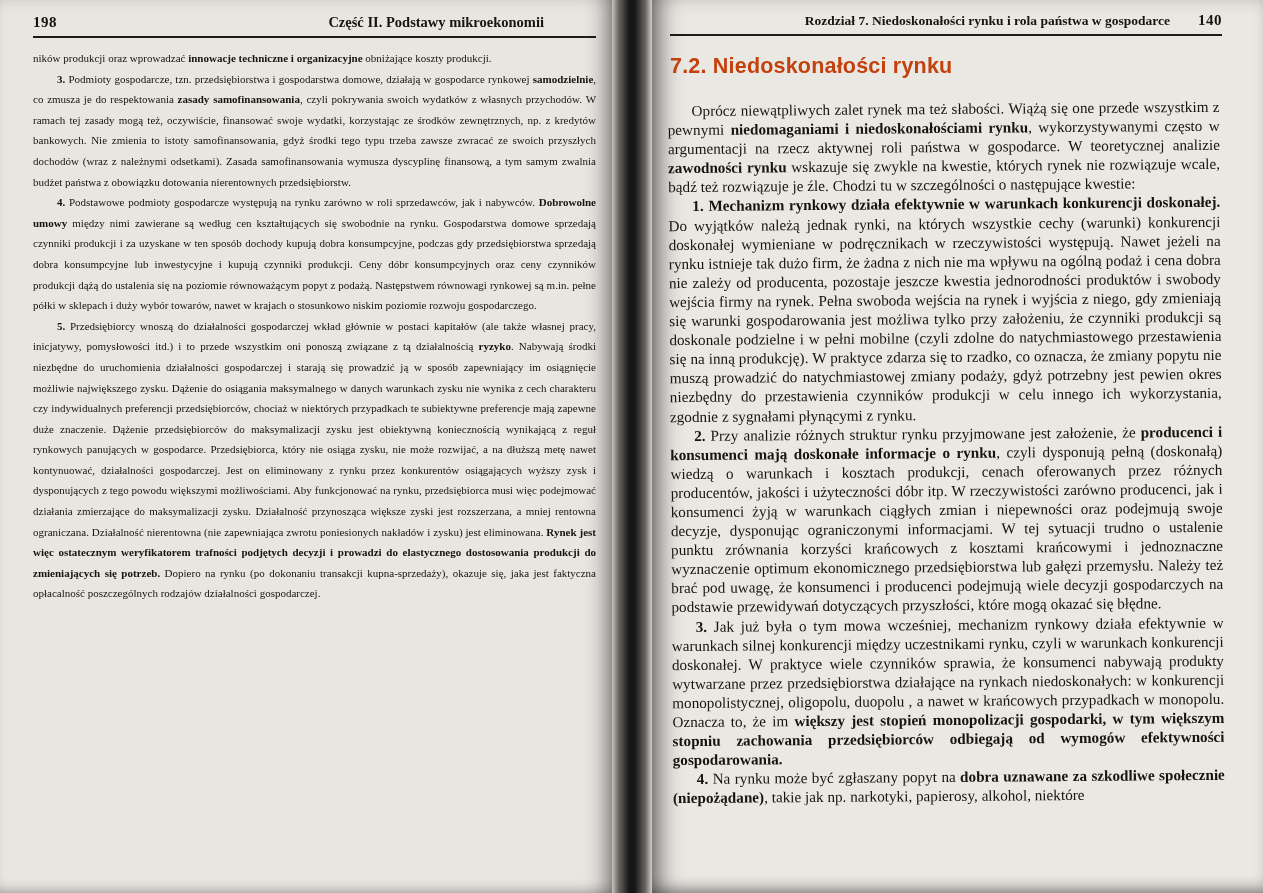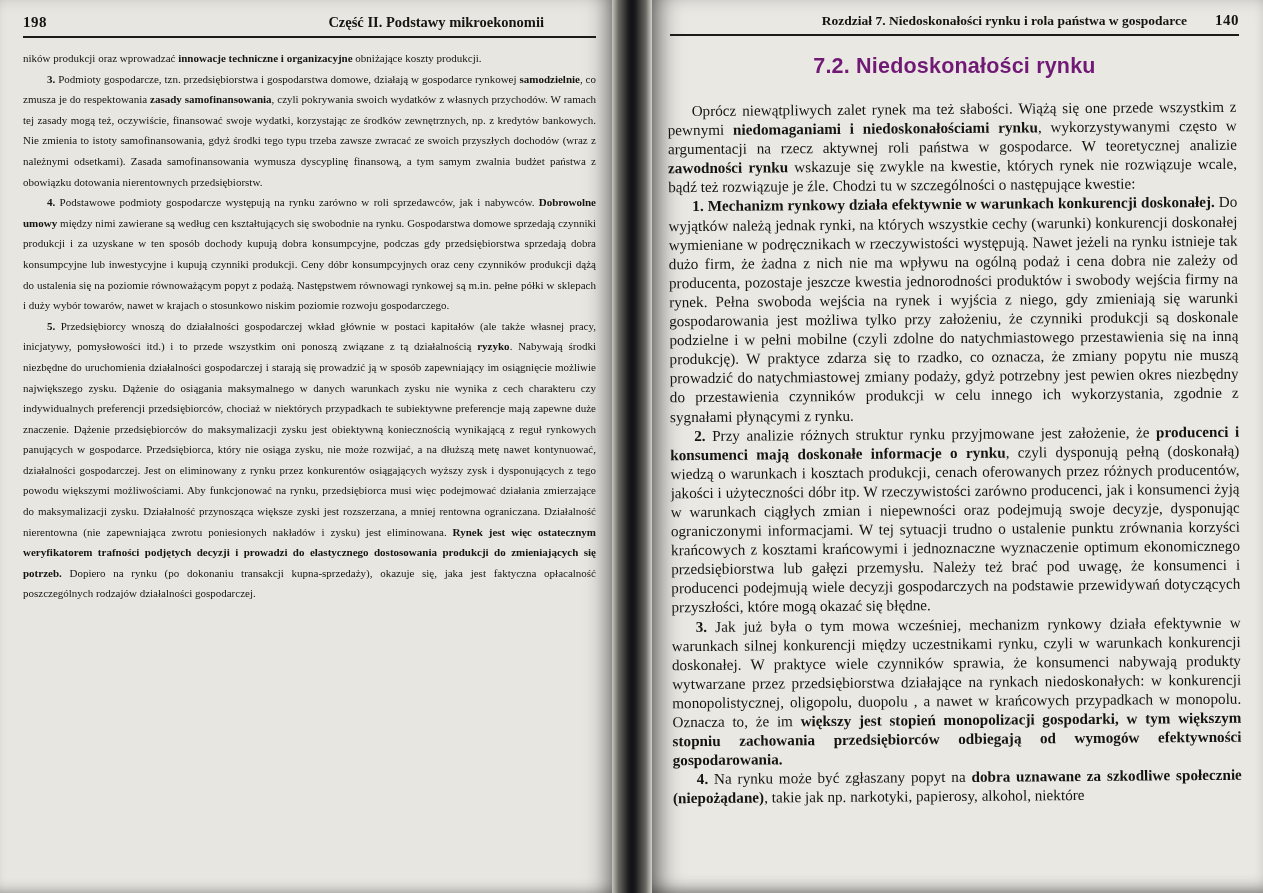--- a/index.html
+++ b/index.html
@@ -15,29 +15,29 @@
     background: #cfcdc8;
   }
   .page {
     position: relative;
     overflow: hidden;
     color: #161410;
   }
   .page.left {
     width: 612px;
     background: #e8e6e1;
-    padding: 14px 16px 0 23px;
+    padding: 14px 16px 0 33px;
     box-sizing: border-box;
     box-shadow: inset -16px 0 22px -12px rgba(0,0,0,.55),
                 inset 0 -8px 14px -8px rgba(0,0,0,.30);
   }
   .page.right {
     flex: 1;
     background: #eae8e3;
-    padding: 12px 24px 0 18px;
+    padding: 12px 41px 0 18px;
     box-sizing: border-box;
     box-shadow: inset 18px 0 24px -12px rgba(0,0,0,.60),
                 inset 0 -10px 16px -8px rgba(0,0,0,.45);
   }
   .gutter {
     width: 40px;
     height: 100%;
     background: linear-gradient(90deg,
       #c8c6c1 0%, #6a6862 16%, #1a1a1c 42%, #131316 50%,
       #1a1a1c 58%, #6a6862 84%, #d3d1cc 100%);
@@ -59,26 +59,25 @@
     font-weight: 700;
   }
   .page.left .rh-title { font-size: 14.5px; }
   .page.right .rh-title { font-size: 13.5px; }
   .rule {
     border-bottom: 2px solid #1d1b18;
     margin-top: 5px;
   }
   .section-title {
     margin: 18px 0 20px 0;
-    text-align: center;
     font-family: "Liberation Sans", "DejaVu Sans", sans-serif;
     font-weight: 700;
     font-size: 21.5px;
     letter-spacing: .2px;
-    color: #701a75;
+    color: #c2410c;
   }
   .body-col {
     margin-top: 10px;
     text-align: justify;
     overflow: hidden;
   }
   .page.left .body-col {
     font-size: 11px;
     line-height: 20.6px;
     height: 838px;

